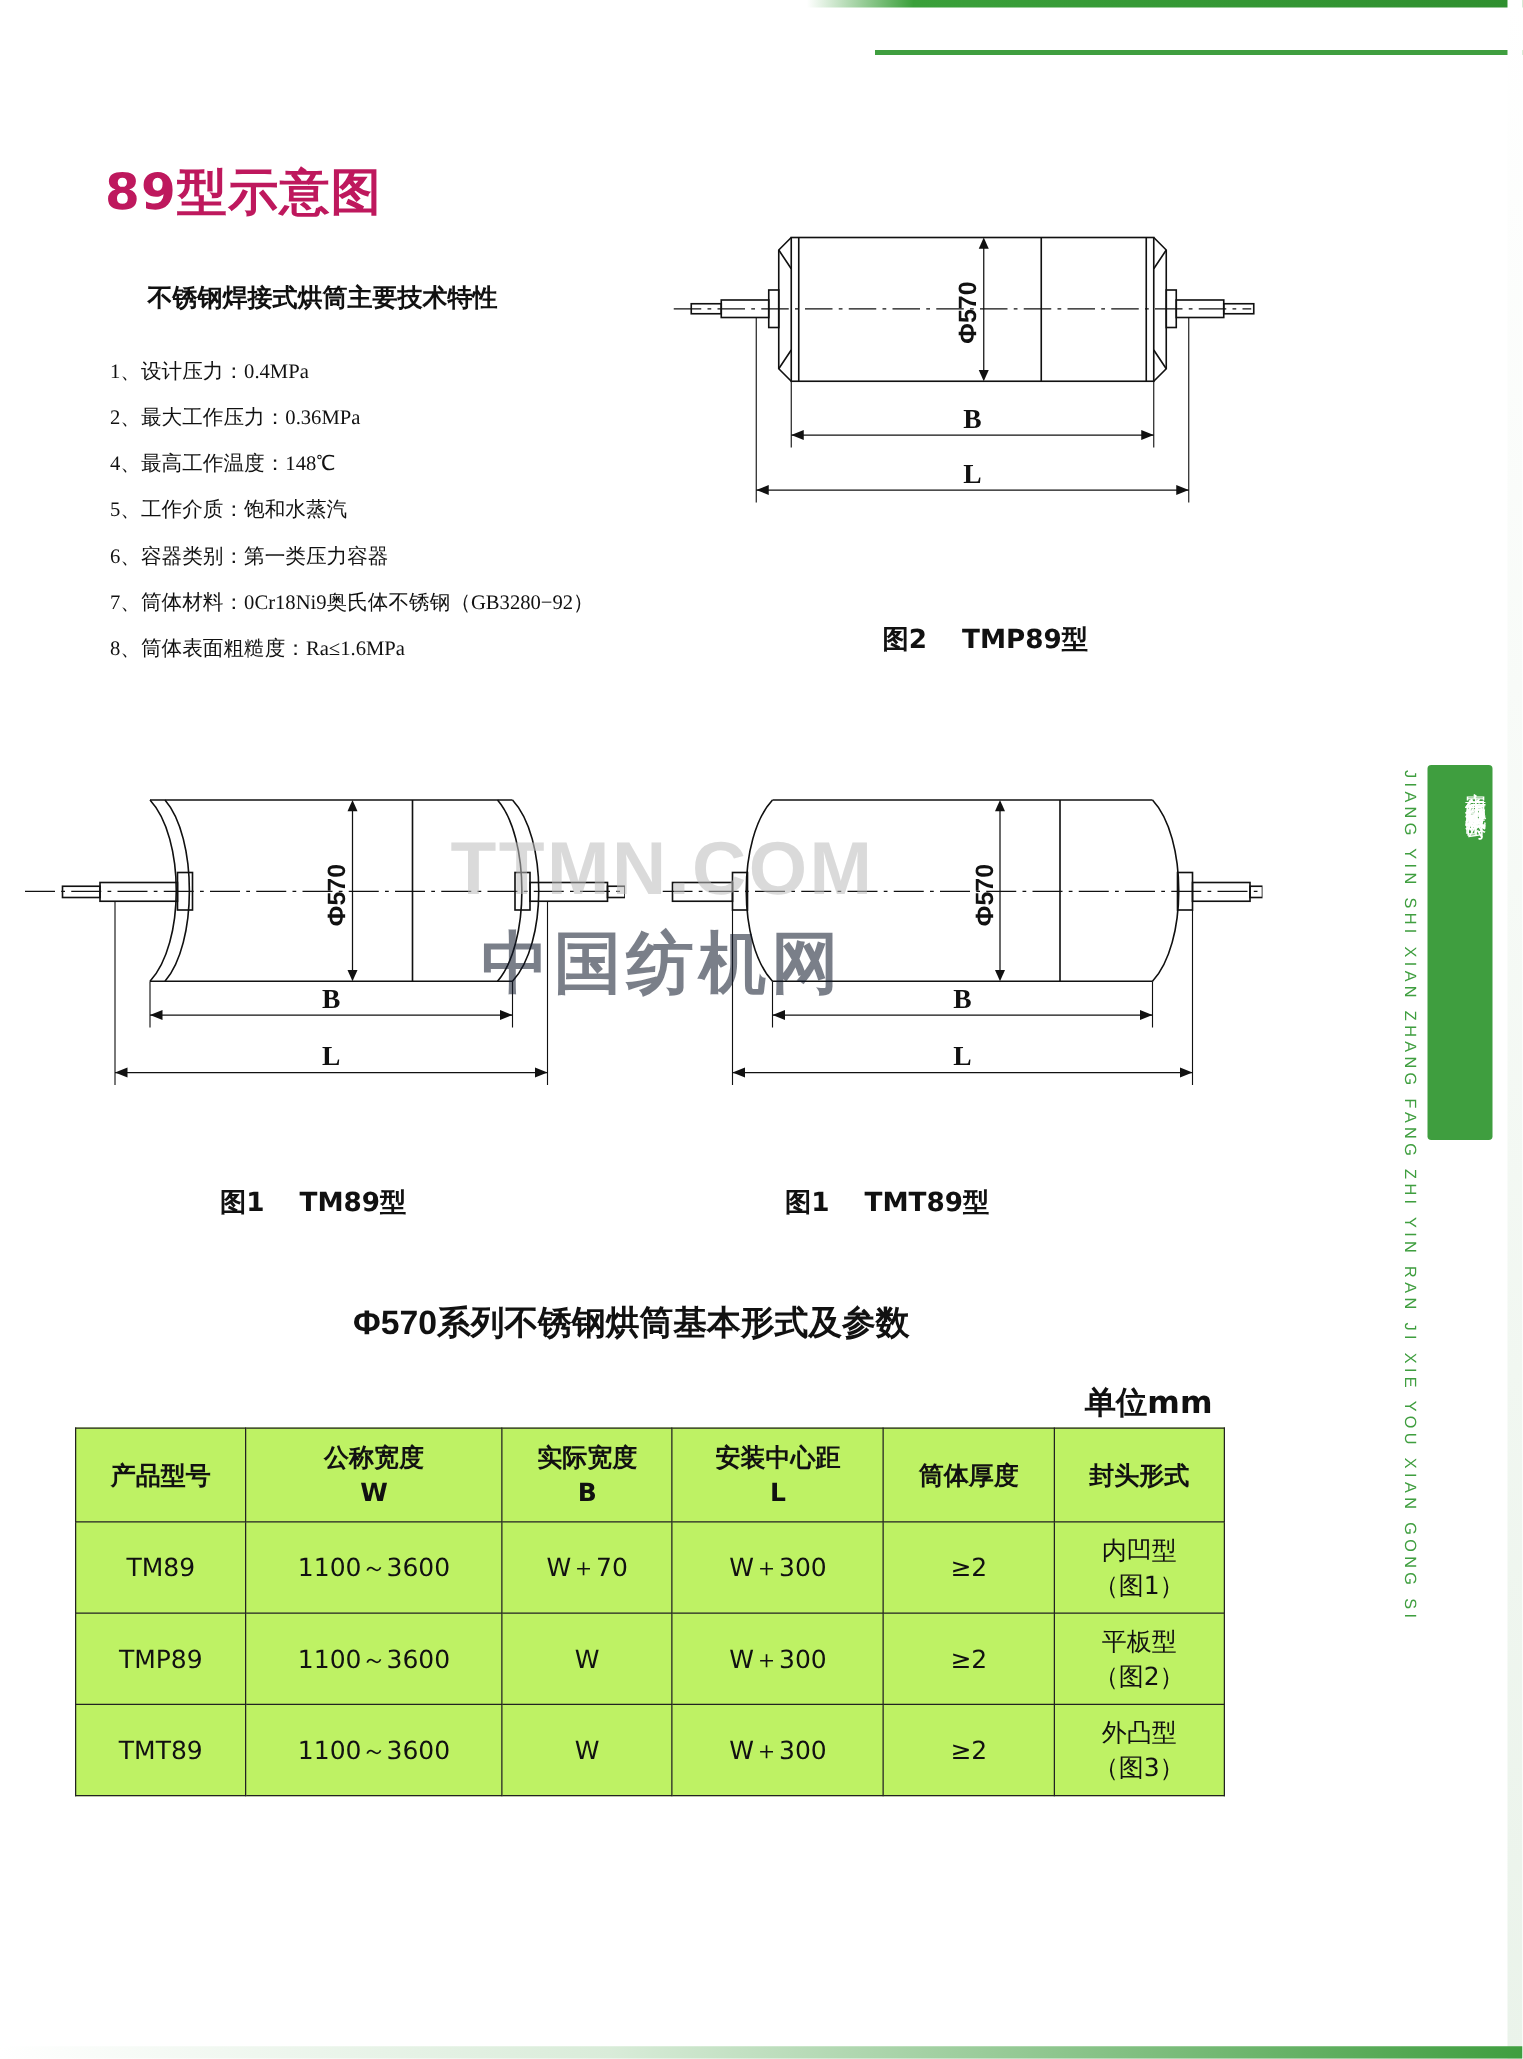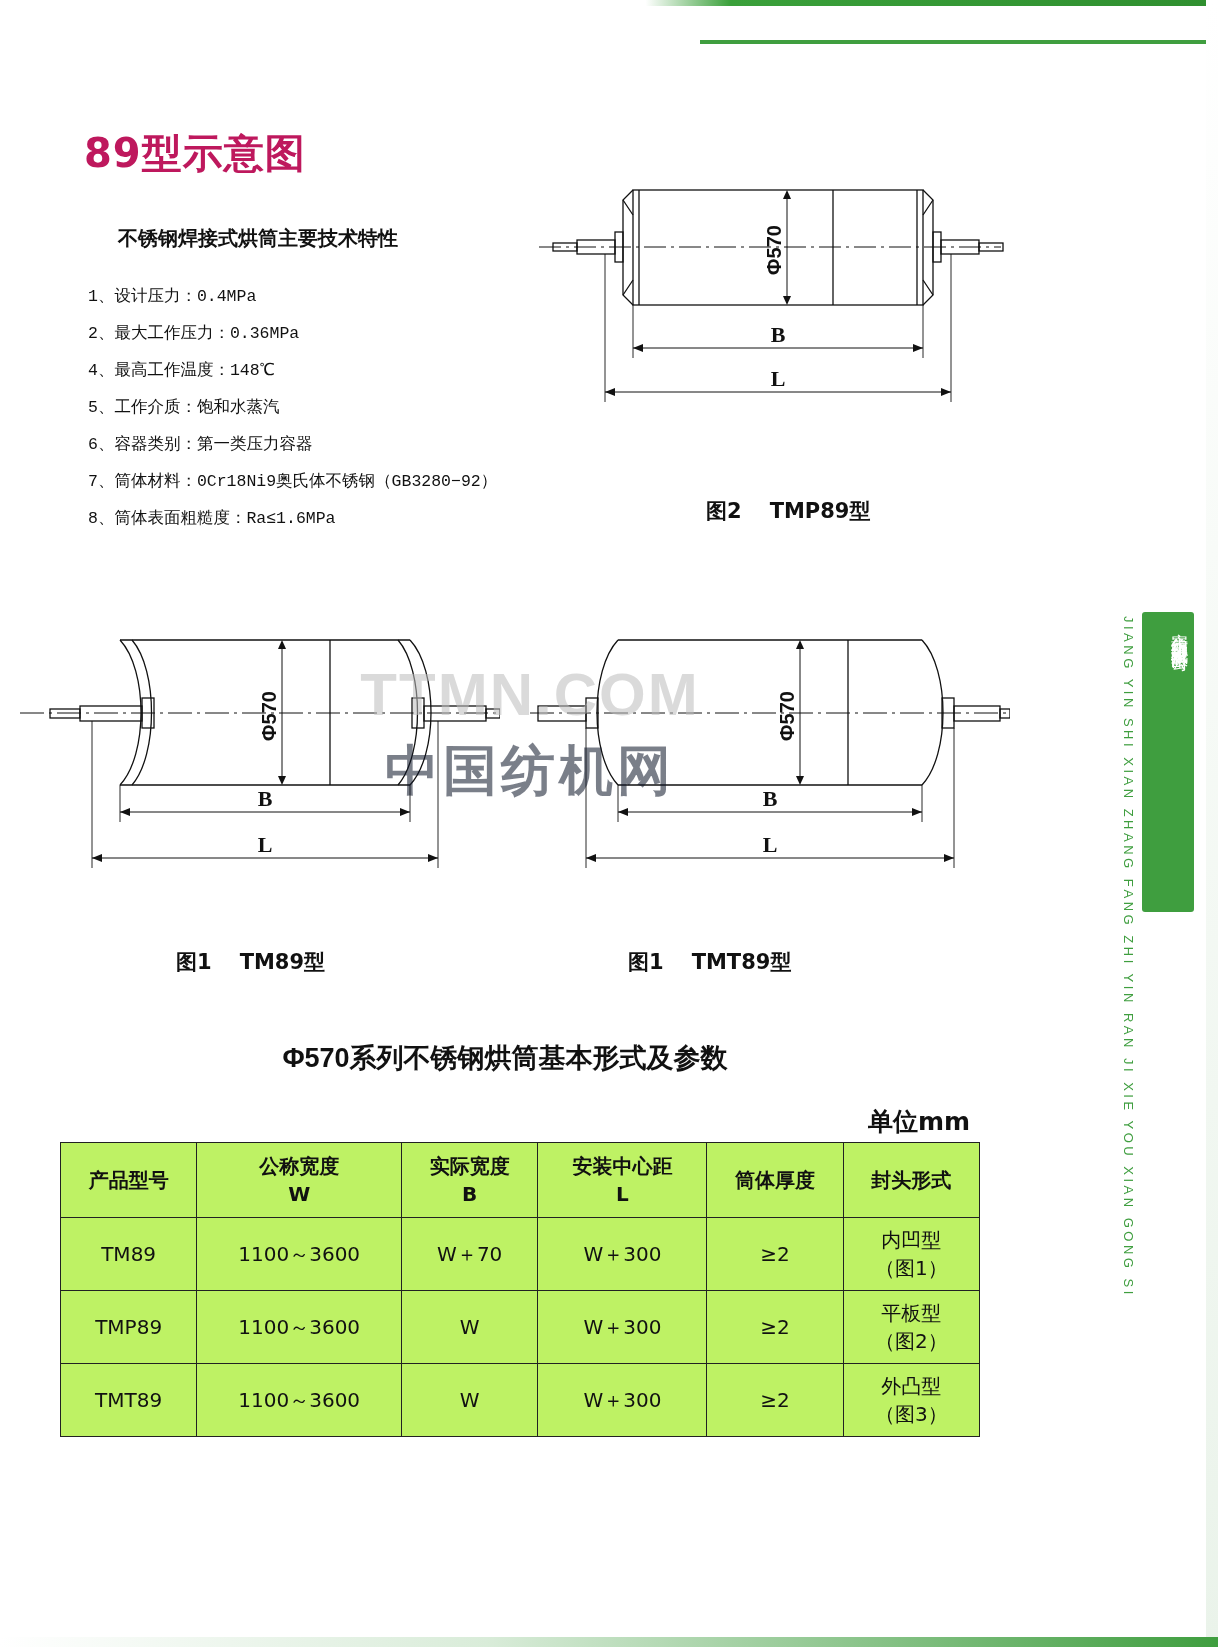--- a/index.html
+++ b/index.html
@@ -54,21 +54,21 @@
     position:absolute;left:88px;top:225px;
     font-size:20px;font-weight:bold;
     font-family:"DejaVu Sans","Liberation Sans",sans-serif;
     margin-left:30px;
   }
   .spec-list{
     position:absolute;left:88px;top:278px;width:520px;
   }
   .spec-list .row{
     font-size:16.5px;line-height:37px;
-    font-family:Liberation Mono, monospace;
+    font-family:Liberation Serif, serif;
   }
 
   
   .fig-cap{
     position:absolute;font-size:21px;font-weight:bold;
     font-family:"DejaVu Sans","Liberation Sans",sans-serif;
   }
   #cap2{left:706px;top:497px;}
   #cap1{left:176px;top:948px;}
   #cap3{left:628px;top:948px;}

